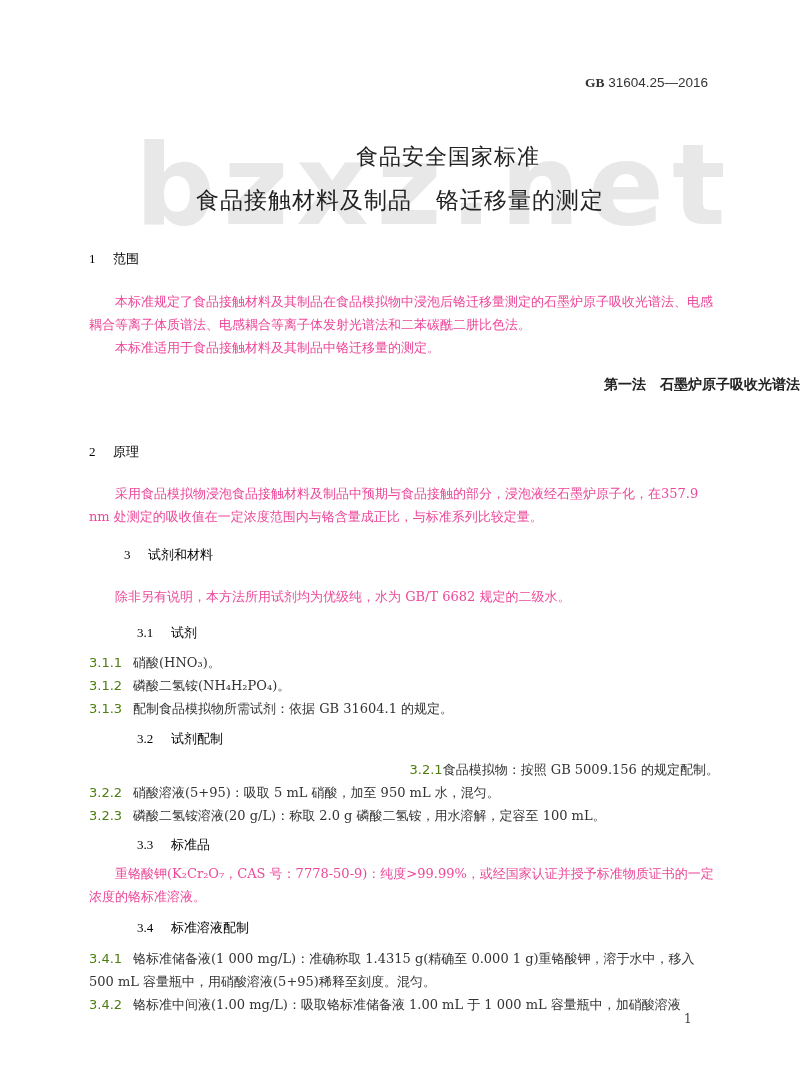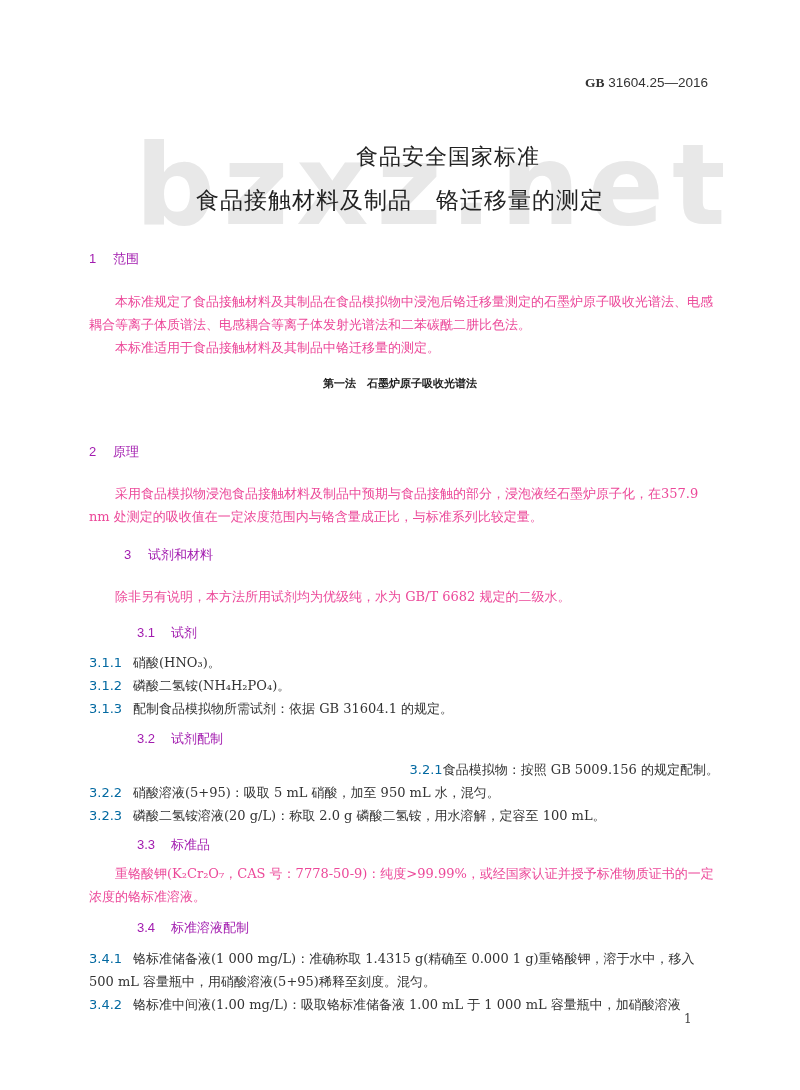--- a/index.html
+++ b/index.html
@@ -20,31 +20,31 @@
       font-size: 112px; line-height: 120px; letter-spacing: 8px;
       color: #e8e8e8; text-align: center; z-index: 0;
     }
     .title1, .title2 {
       position: absolute; left: 0; width: 800px; text-align: center;
       font-family: "DejaVu Sans", sans-serif; color: #222; z-index: 1;
     }
     .title1 { top: 142px; font-size: 22px; letter-spacing: 1px; padding-left: 48px; }
     .title2 { top: 185px; font-size: 23px; letter-spacing: 1px; }
     .content { position: absolute; left: 89px; top: 0; width: 630px; z-index: 1; }
-    .h { position: absolute; font-family: Liberation Sans, sans-serif; font-size: 13px; color: #a21caf; }
+    .h { position: absolute; font-family: Liberation Serif, serif; font-size: 13px; color: #000000; }
     .h .num { display: inline-block; min-width: 24px; }
     .h .num.wide { min-width: 34px; margin-left: 48px; }
     .p { position: absolute; font-size: 13px; line-height: 23px; color: #ec4899; width: 630px; }
     .indent { text-indent: 26px; }
     .method-title {
-      position: absolute; left: 0; width: 800px; top: 376px; text-align: center;
-      font-family: "DejaVu Sans", sans-serif; font-weight: bold; font-size: 11px; color: #222; z-index: 1;
+      position: absolute; left: 0; width: 800px; top: 376px; text-align: right;
+      font-family: "DejaVu Sans", sans-serif; font-weight: bold; font-size: 14px; color: #222; z-index: 1;
     }
     .item { position: absolute; font-size: 13px; line-height: 23px; color: #333; width: 630px; }
-    .item .inum { font-family: "DejaVu Sans", sans-serif; display: inline-block; width: 44px; color: #0369a1; }
+    .item .inum { font-family: "DejaVu Sans", sans-serif; display: inline-block; width: 44px; color: #4d7c0f; }
     .page-num { position: absolute; top: 1012px; left: 684px; font-size: 12px; color: #444; }
   </style>
 </head>
 <body>
 
 <div class="std-no"><b>GB</b> <span>31604.25—2016</span></div>
 
 <div class="watermark">bzxz.net</div>
 
 <div class="title1">食品安全国家标准</div>

